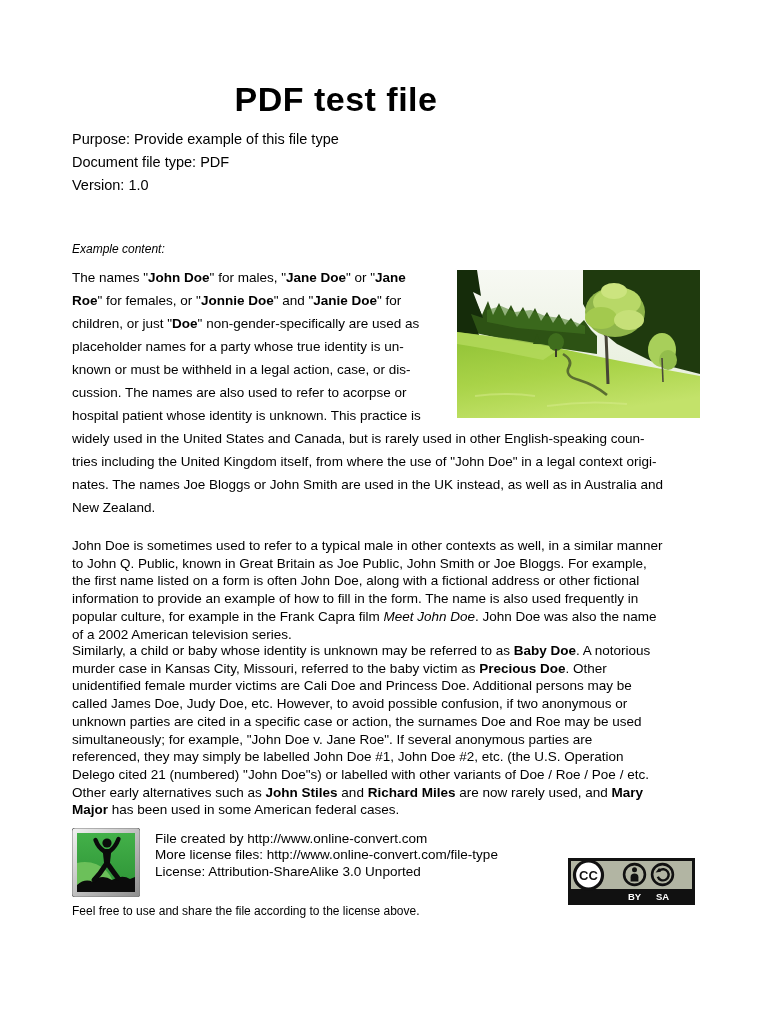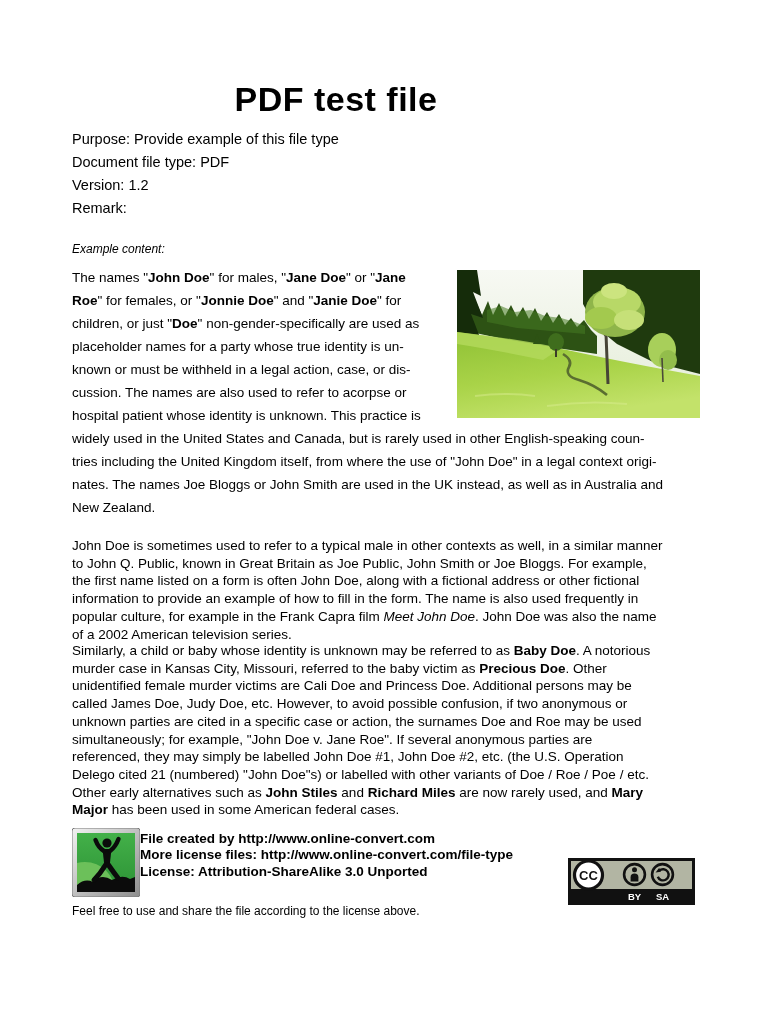--- a/index.html
+++ b/index.html
@@ -37,44 +37,43 @@
   .photo {
     float:right; width:243px; height:148px;
     margin:4px 0 4px 8px; display:block;
   }
   .footer-block {
     position:absolute; top:828px; left:72px;
     display:flex; align-items:flex-start;
   }
   .logo { width:68px; height:69px; display:block; }
   .footer-lines {
-    margin-top:3px;
-    font-size:13.5px; line-height:16.4px;font-weight:bold;
+    margin-left:15px; margin-top:3px;
+    font-size:13.5px; line-height:16.4px;
   }
   .cc-badge-wrap { position:absolute; top:858px; left:568px; }
   .cc-badge { width:127px; height:47px; display:block; }
   .feel-free {
     position:absolute; top:904px; left:72px;
     font-size:12px;
   }
   b { font-weight:bold; }
   i { font-style:italic; }
 </style>
 </head>
 <body>
 
 <div class="page">
 
   <h1 class="doc-title">PDF test file</h1>
 
   <div class="meta-block">
     <div>Purpose: Provide example of this file type</div>
     <div>Document file type: PDF</div>
-    <div>Version: 1.2</div>
-    <div>Remark:</div>
+    <div>Version: 1.0</div>
   </div>
 
   <div class="example-label">Example content:</div>
 
   <div class="para para-intro">
     
     <svg class="photo" viewBox="0 0 243 148" preserveAspectRatio="none">
       <defs>
         <linearGradient id="sky" x1="0" y1="0" x2="0" y2="1">
           <stop offset="0" stop-color="#f7f9f3"></stop>

